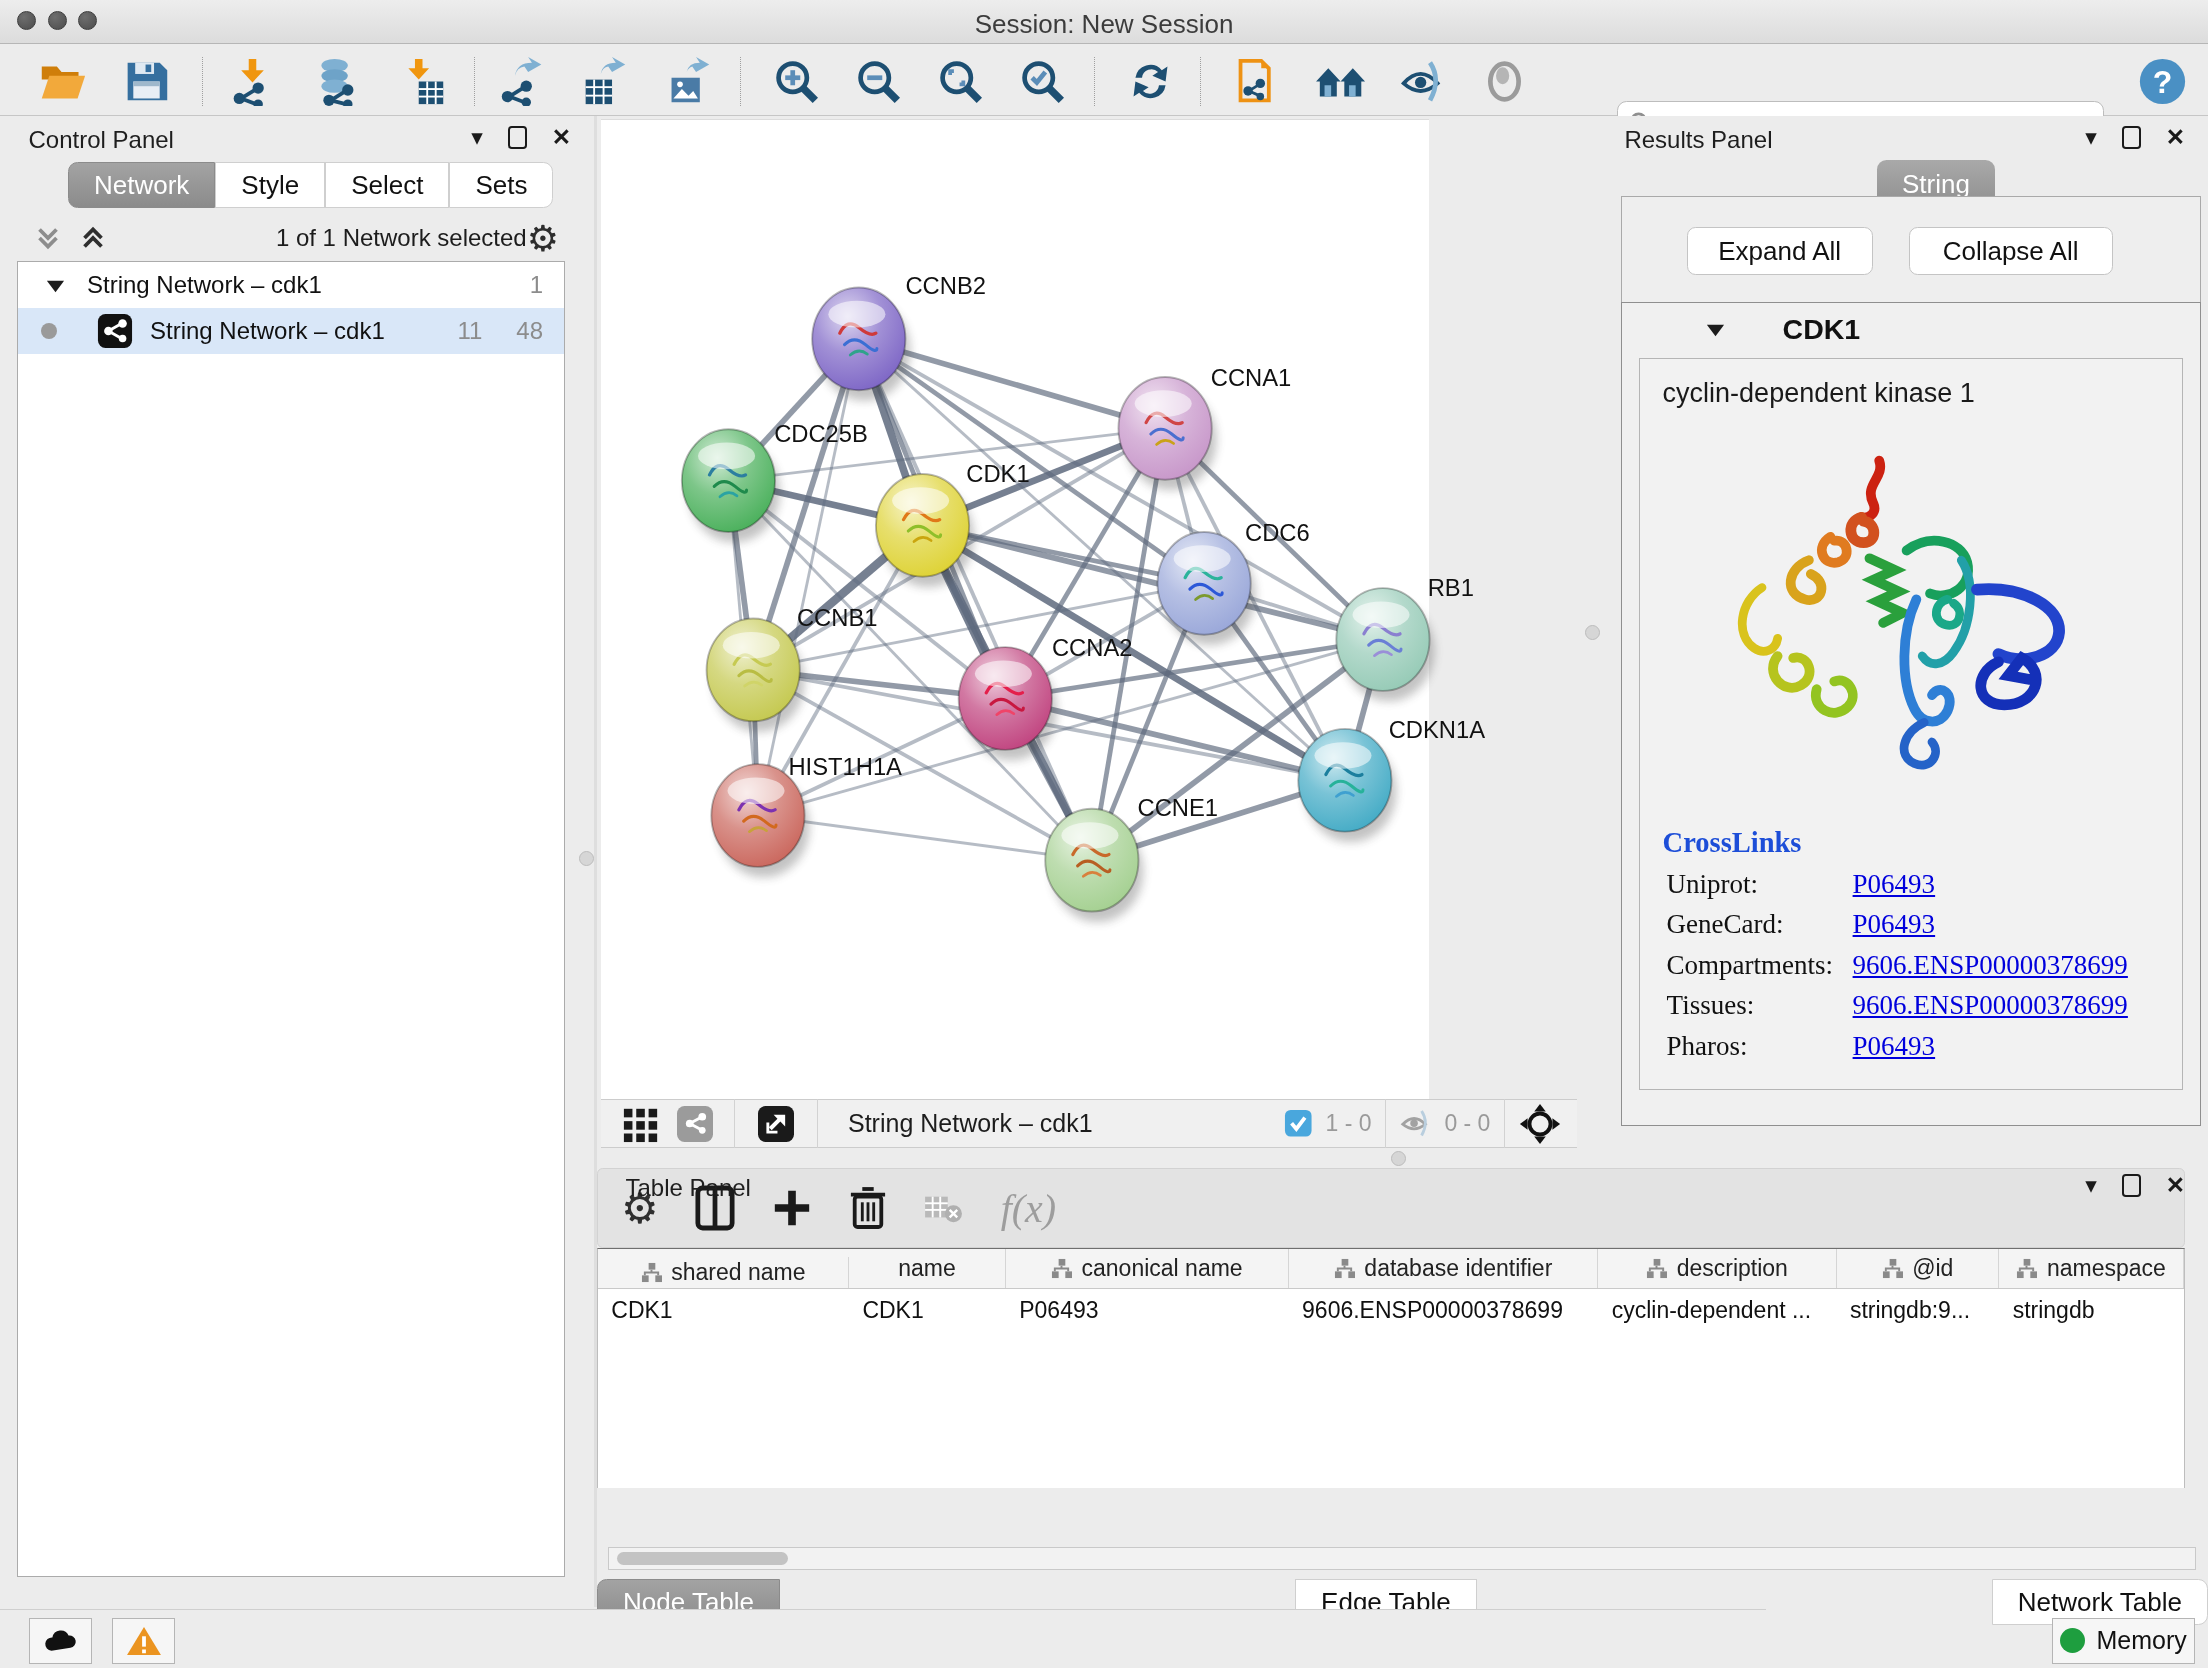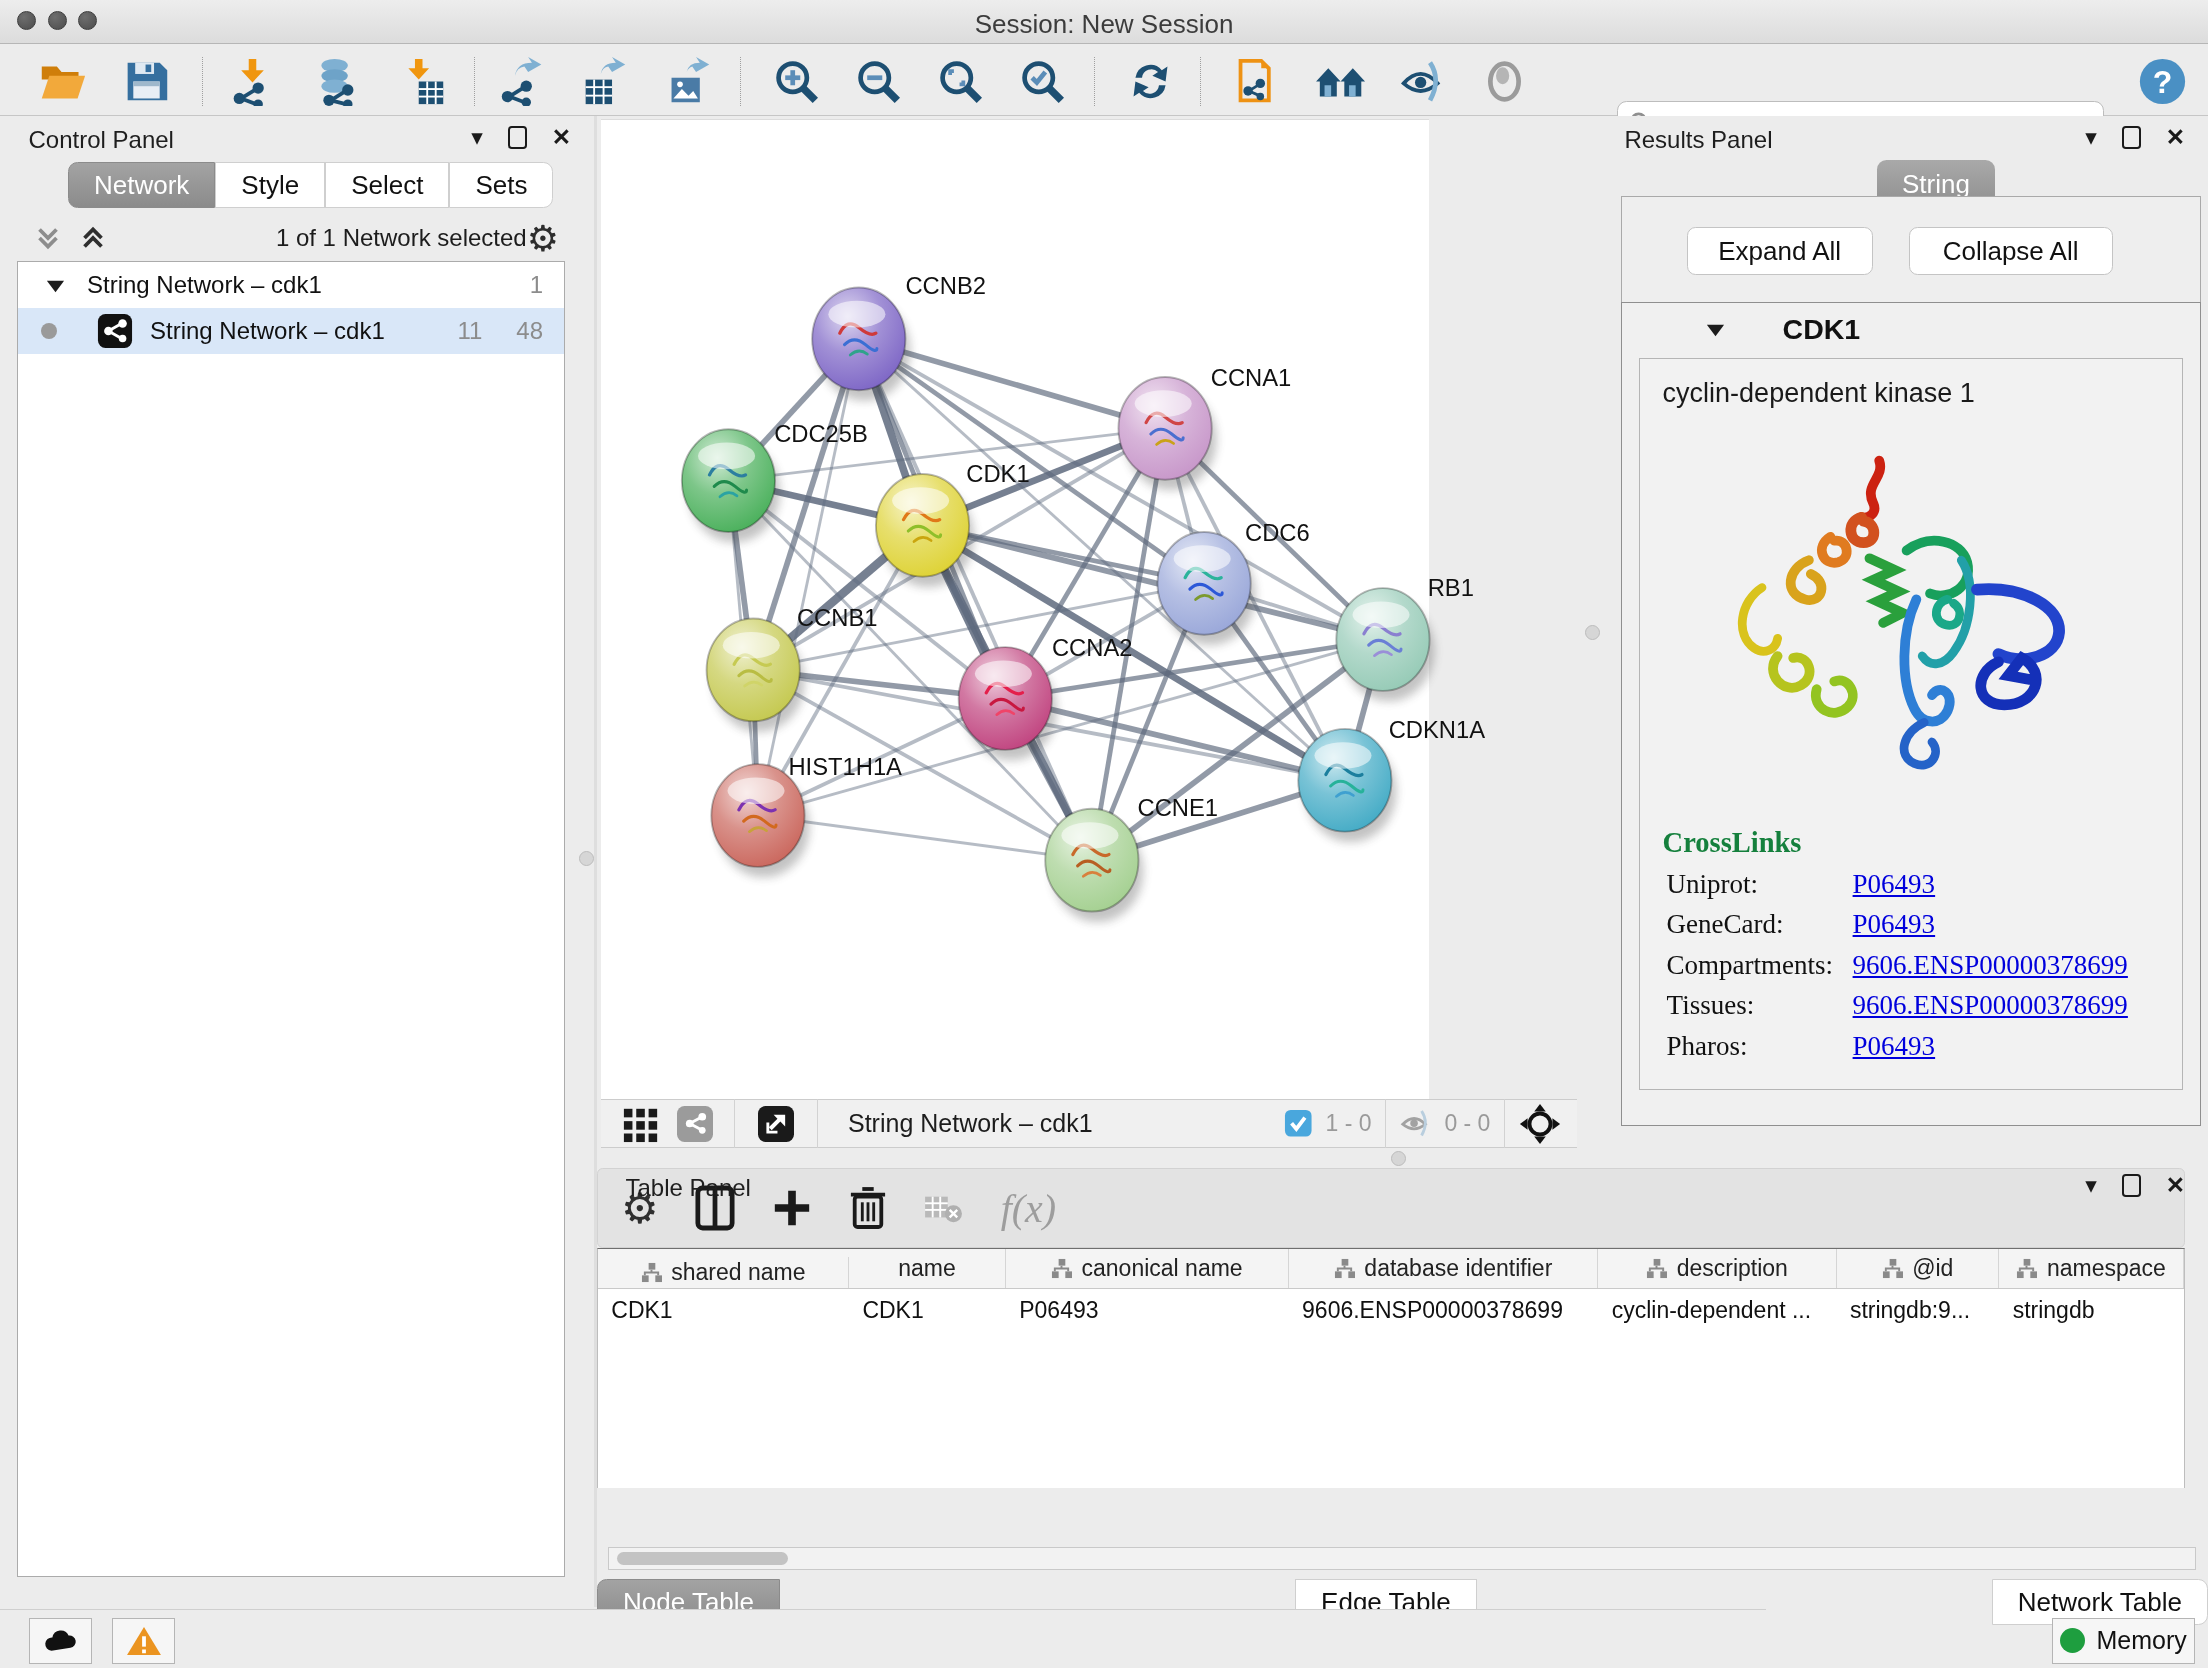--- a/index.html
+++ b/index.html
@@ -49,21 +49,21 @@
 
   
   #results-panel { left:1613px; top:116px; width:595px; height:1033px; background:#ececec; }
   #rp-tab { left:264px; top:44px; padding:9px 25px; background:linear-gradient(#a9a9a9,#8e8e8e); border-radius:9.5px; color:#fff; font-size:26px; cursor:pointer; }
   #rp-frame1 { left:7.6px; top:80px; width:580px; height:107px; background:#eeeeee; border:1px solid #a9a9a9; }
   .rp-btn { position:absolute; top:30px; height:48px; background:#ffffff; border:1px solid #c4c4c4; border-radius:8.6px; font-size:26px; color:#111; display:flex; align-items:center; justify-content:center; cursor:pointer; }
   #rp-frame2 { left:7.6px; top:186px; width:580px; height:824px; background:#f0f0f0; border:1px solid #8f8f8f; }
   #rp-cdk1-row { left:1px; top:1px; width:576px; height:51px; background:#f0f0f0; display:flex; align-items:center; }
   #rp-inner { left:17px; top:55px; width:544px; height:915px; max-height:732px; background:#f2f2f2; border:1px solid #b5b5b5; }
   #rp-desc { font-size:27px; color:#1a1a1a; }
-  .xl-heading { font-family:"Liberation Serif", serif; font-weight:bold; font-size:28.5px; color:#15803d; }
+  .xl-heading { font-family:"Liberation Serif", serif; font-weight:bold; font-size:28.5px; color:#1d4ed8; }
   .xl-row { display:flex; font-family:"Liberation Serif", serif; font-size:27px; margin:9.5px 0 9.5px 27px; }
   .xl-label { width:186px; color:#111; }
   .xl-link { color:#0000dd; text-decoration:underline; cursor:pointer; }
 
   
   #table-panel { left:597px; top:1168px; width:1611px; height:439px; background:#ececec; }
   #tp-toolbar { left:11.4px; top:49px; width:1588px; height:80px; background:#e3e3e3; border:1px solid #d2d2d2; border-radius:5.7px; display:flex; align-items:center; gap:36px; padding-left:23px; }
   #tp-table { left:11.4px; top:139px; width:1588px; height:240px; background:#ffffff; border-top:1.9px solid #6f6f6f; border-left:1px solid #bdbdbd; border-right:1px solid #bdbdbd; overflow:hidden; }
   #tp-header { display:flex; height:40px; background:#f4f4f4; border-bottom:1px solid #c9c9c9; }
   .th { display:flex; align-items:center; justify-content:center; gap:9.5px; border-right:1px solid #d5d5d5; font-size:23px; color:#222; overflow:hidden; white-space:nowrap; cursor:pointer; }

